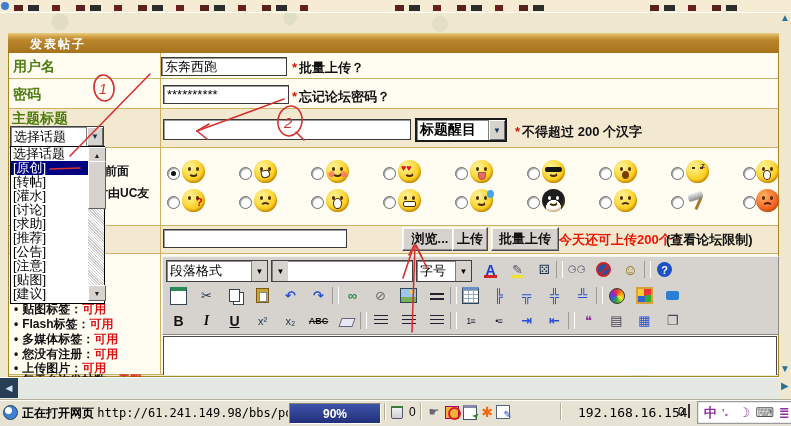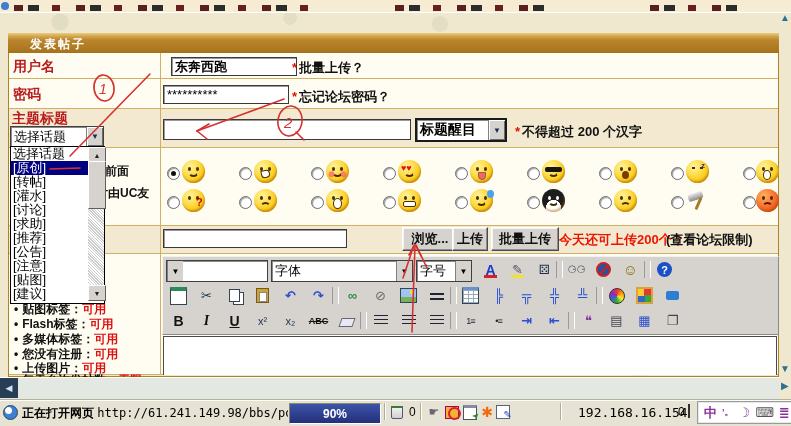--- a/index.html
+++ b/index.html
@@ -23,21 +23,21 @@
   .hdr{left:8px;top:33px;width:771px;height:20px;background:linear-gradient(180deg,#e9cd85 0,#d4a94e 3px,#bb852c 7px,#a5731c 100%)}
   .hdr-title{left:30px;top:36px;color:#fff;font-weight:bold;font-size:12px;letter-spacing:2px}
   .row{left:9px;width:769px;border-bottom:1px solid #d0b064}
   .r1{top:53px;height:25px;background:#fffdf2}
   .r2{top:79px;height:29px;background:#fffdf2}
   .r3{top:109px;height:38px;background:#f2e9d0}
   .r4{top:148px;height:77px;background:#fffdf2}
   .r5{top:226px;height:27px;background:#f2e9d0}
   .r6{top:254px;height:120px;background:#fffdf2}
   .coldiv{left:160px;top:53px;width:1px;height:322px;background:#d0b064}
-  .lbl{font-weight:bold;font-size:14px;color:#b91c1c}
+  .lbl{font-weight:bold;font-size:14px;color:#4d7c0f}
   .hint{font-size:13px;font-weight:bold;color:#111}
   .req{color:#e01000;font-weight:bold;margin-right:2px}
   input.fld{position:absolute;height:17px;background:#fff;border:1px solid #3a3a3a;
     box-shadow:inset 1px 1px 0 #9a9a9a;font:13px "Liberation Sans",sans-serif;padding:0 3px}
   
   .combo{position:absolute;background:#fff;border:1px solid #404040;box-shadow:inset 1px 1px 0 #8a8a8a;
     font-size:13px;display:flex;align-items:center;}
   .combo .txt{flex:1;padding-left:3px;white-space:nowrap;overflow:hidden}
   .combo .dd{width:16px;align-self:stretch;background:#d6d3ce;border-left:1px solid #808080;
     box-shadow:inset 1px 1px 0 #fff, inset -1px -1px 0 #6b6b6b;display:flex;align-items:center;justify-content:center;
@@ -170,21 +170,21 @@
 <div class="abs row r4"></div>
 <div class="abs row r5"></div>
 <div class="abs row r6"></div>
 <div class="abs coldiv"></div>
 <div class="abs tbl-border"></div>
 
 <div class="abs hdr"></div>
 <div class="abs hdr-title">发表帖子</div>
 
 <span class="abs lbl" style="left:13px;top:58px">用户名</span>
-<input class="fld" style="left: 171px; top: 57px; width: 118px; font-weight: bold;" value="东奔西跑">
+<input class="fld" style="left: 161px; top: 57px; width: 118px;" value="东奔西跑">
 <span class="abs hint" style="left:292px;top:59px"><span class="req">*</span><span>批量上传？</span></span>
 
 <span class="abs lbl" style="left:13px;top:86px">密码</span>
 <input class="fld" style="left: 163px; top: 85px; width: 118px;" value="**********">
 <span class="abs hint" style="left:292px;top:88px"><span class="req">*</span><span>忘记论坛密码？</span></span>
 
 <span class="abs lbl" style="left:12px;top:110px">主题标题</span>
 <div class="combo" style="left:10px;top:126px;width:92px;height:19px">
   <span class="txt">选择话题</span>
   <span class="dd">▼</span>
@@ -246,24 +246,24 @@
 
 <span class="perk" style="left:14px;top:301px"><span>贴图标签：</span><span class="v">可用</span></span>
 <span class="perk" style="left:14px;top:316px"><span>Flash标签：</span><span class="v">可用</span></span>
 <span class="perk" style="left:14px;top:331px"><span>多媒体标签：</span><span class="v">可用</span></span>
 <span class="perk" style="left:14px;top:346px"><span>您没有注册：</span><span class="v">可用</span></span>
 <span class="perk" style="left:14px;top:360px"><span>上传图片：</span><span class="v">可用</span></span>
 <span class="perk" style="left:14px;top:372px"><span>每天允许发帖数：</span><span class="v">无限</span></span>
 
 <div class="abs toolbar"></div>
 <div class="ecombo" style="left:166px;top:260px;width:100px">
+  <span class="txt" style="flex:1;padding-left:3px">段落格式</span>
   <span class="dd" style="width:15px;height:100%;background:#d6d3ce;border-left:1px solid #808080;display:flex;align-items:center;justify-content:center;font-size:8px">▼</span>
 </div>
 <div class="ecombo" style="left:271px;top:260px;width:140px">
-  <span class="txt" style="flex:1;padding-left:3px">字体</span>
   <span class="dd" style="width:15px;height:100%;background:#d6d3ce;border-left:1px solid #808080;display:flex;align-items:center;justify-content:center;font-size:8px">▼</span>
 </div>
 <div class="ecombo" style="left:416px;top:260px;width:54px">
   <span class="txt" style="flex:1;padding-left:3px">字号</span>
   <span class="dd" style="width:15px;height:100%;background:#d6d3ce;border-left:1px solid #808080;display:flex;align-items:center;justify-content:center;font-size:8px">▼</span>
 </div>
 
 <span class="ti font-color" style="left:478px;top:259px">A</span>
 <span class="ti highlight" style="left:505px;top:259px">✎</span>
 <span class="ti" style="left:532px;top:259px">⚄</span>

